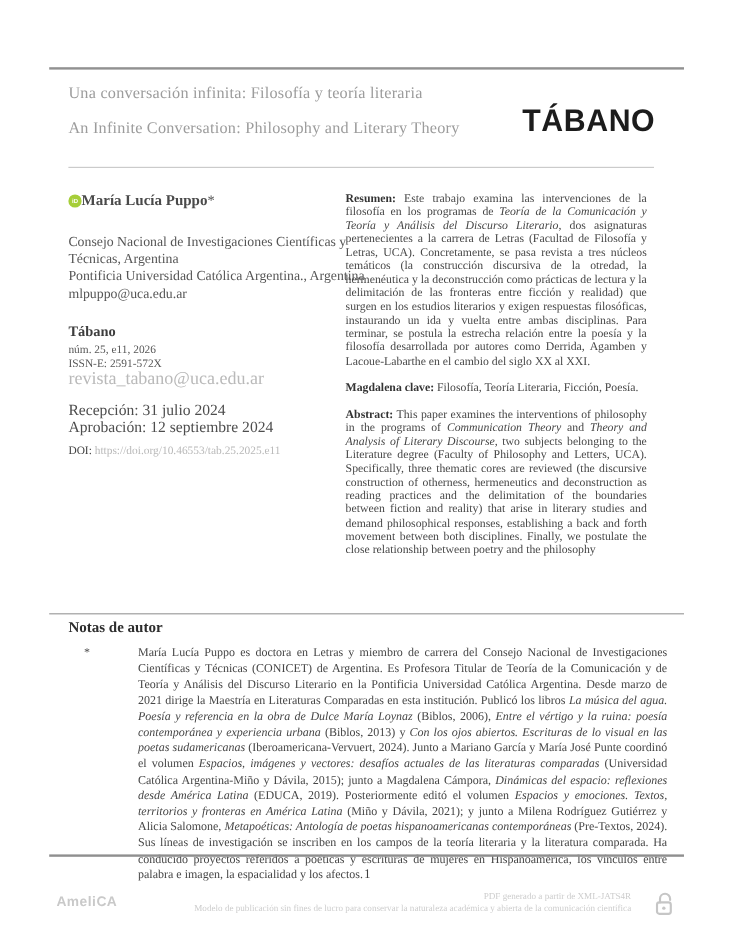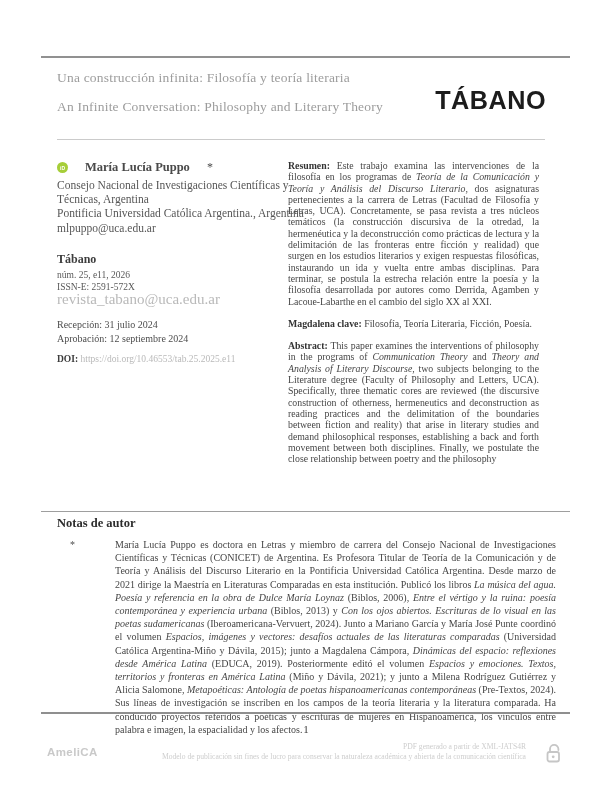--- a/index.html
+++ b/index.html
@@ -17,39 +17,39 @@
 
   .title-es { position:absolute; left:57px; top:70px; font-size:13.5px; color:#9c9c9c; letter-spacing:0.2px; }
   .title-en { position:absolute; left:57px; top:99px; font-size:13.5px; color:#9c9c9c; letter-spacing:0.2px; }
   .logo {
     position:absolute; left:430px; top:85px; width:116px; text-align:right;
     font-family:"Liberation Sans", sans-serif; font-weight:600; font-size:26px;
     color:#1c1c1c; letter-spacing:0.5px; transform:scaleX(0.97); transform-origin:right;
   }
 
   .left-col { position:absolute; left:57px; top:160px; width:252px; }
-  .author-row { display:flex; align-items:center; gap:17px; margin-bottom:3px;text-align:center; }
+  .author-row { display:flex; align-items:center; gap:0; margin-bottom:20px;text-align:center; }
   .orcid {
     width:11px; height:11px; border-radius:50%; background:#a6ce39; color:#ffffff;
     font-family:"Liberation Sans", sans-serif; font-size:5px; font-weight:bold;
     display:flex; align-items:center; justify-content:center; flex:0 0 auto;
   }
   .author-name { font-size:12.5px; font-weight:600; color:#4a4a4a; }
   .author-marker { font-size:12px; color:#4a4a4a; }
   .affil, .author-email { font-size:11.5px; line-height:14px; color:#565656; }
   .author-email { margin-top:1px; }
 
   .journal { margin-top:17px; }
   .journal-name { font-size:12px; font-weight:bold; color:#3d3d3d; margin-bottom:2px; }
   .journal-meta { font-size:9.5px; line-height:12px; color:#585858; }
   .journal-email { font-size:15px; line-height:12px; color:#b9b9b9; }
 
-  .dates { margin-top:13px; font-size:10px; line-height:13.5px; color:#4d4d4d; }
+  .dates { margin-top:13px; font-size:13px; line-height:13.5px; color:#4d4d4d; }
   .doi-row { margin-top:9px; font-size:9.5px; }
-  .doi-label { font-weight:bold; color:#3d3d3d; }
+  .doi-label { font-weight:normal; color:#3d3d3d; }
   .doi-url { color:#b9b9b9; }
 
   .right-col { position:absolute; left:288px; top:160px; width:251px; }
   .abs { font-size:9.8px; line-height:11.3px; text-align:justify; color:#464646; margin-bottom:11px; }
   .abs b { color:#343434; }
   .abs i { font-style:italic; }
 
   .notes-heading { position:absolute; left:57px; top:516px; font-size:12.5px; font-weight:bold; color:#2d2d2d; }
   .note-item { position:absolute; left:57px; top:538px; width:499px; }
   .note-marker { position:absolute; left:13px; top:1px; font-size:10px; color:#4a4a4a; }
@@ -68,21 +68,21 @@
   }
   .lock { position:absolute; left:546px; top:742px; width:17px; height:22px; }
 </style>
 </head>
 <body>
 
 <div class="page">
 
   <div class="rule rule-top"></div>
 
-  <div class="title-es">Una construcción infinita: Filosofía y teoría literaria</div>
+  <div class="title-es">Una conversación infinita: Filosofía y teoría literaria</div>
   <div class="title-en">An Infinite Conversation: Philosophy and Literary Theory</div>
   <div class="logo">TÁBANO</div>
 
   <div class="rule rule-titles"></div>
 
   <section class="left-col">
     <div class="author-row">
       <span class="orcid">iD</span>
       <span class="author-name">María Lucía Puppo</span>
       <span class="author-marker">*</span>

